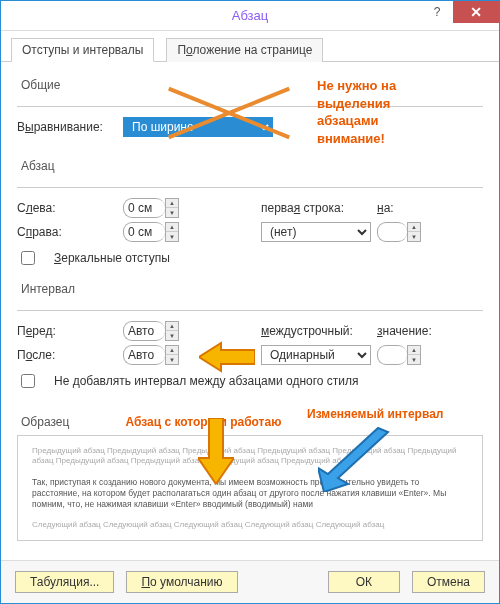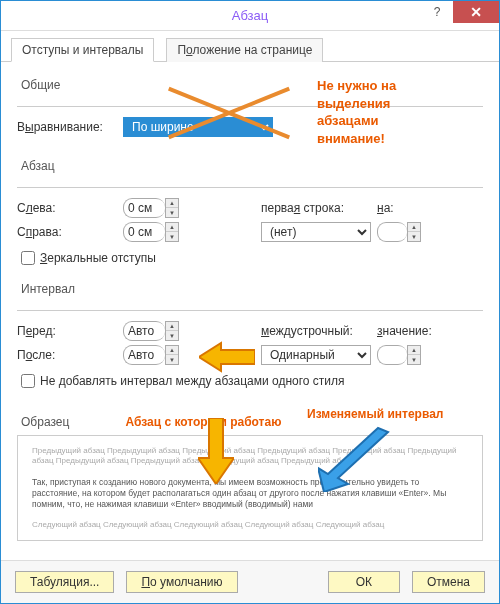--- a/index.html
+++ b/index.html
@@ -23,21 +23,21 @@
   select, input[type=text] {
     font-size: 12px; height: 20px; border: 1px solid #aaa; padding: 0 4px; background: #fff; color:#333;
   }
   select.wide { width: 150px; }
   select.med { width: 100px; }
   .spin-wrap { display:inline-flex; align-items:center; }
   .spin-wrap input { width: 42px; text-align:left; border-right:none;border-radius:9px;}
   .spinbtns { display:flex; flex-direction:column; border:1px solid #aaa; width:14px; height:20px;}
   .spinbtns button { height:10px; border:none; background:#eee; font-size:6px; line-height:6px; padding:0; color:#555; cursor:pointer;}
   .spinbtns button:first-child{ border-bottom:1px solid #ccc;}
-  .check { display:flex; align-items:center; gap:2px; font-size:12px; margin:6px 0 4px 0; color:#333;}
+  .check { display:flex; align-items:center; gap:16px; font-size:12px; margin:6px 0 4px 0; color:#333;}
   .check input { width:14px; height:14px; }
   .note { color: #ea5a00; font-weight: bold; font-size: 13px; line-height:1.35; }
   .note-pos { position: absolute; left: 316px; top: 76px; width: 160px; }
   .cross-x { position:absolute; left:163px; top:82px; width:130px; height:56px; pointer-events:none; }
   .cross-x::before, .cross-x::after {
     content:''; position:absolute; left:0; top:50%; width:100%; height:4px; background:#e98b2e; transform-origin:center;
   }
   .cross-x::before{ transform: rotate(22deg);}
   .cross-x::after{ transform: rotate(-22deg);}
   .sel-hi { background: #2a8dd4; color:#fff; border-color:#2a8dd4;}

